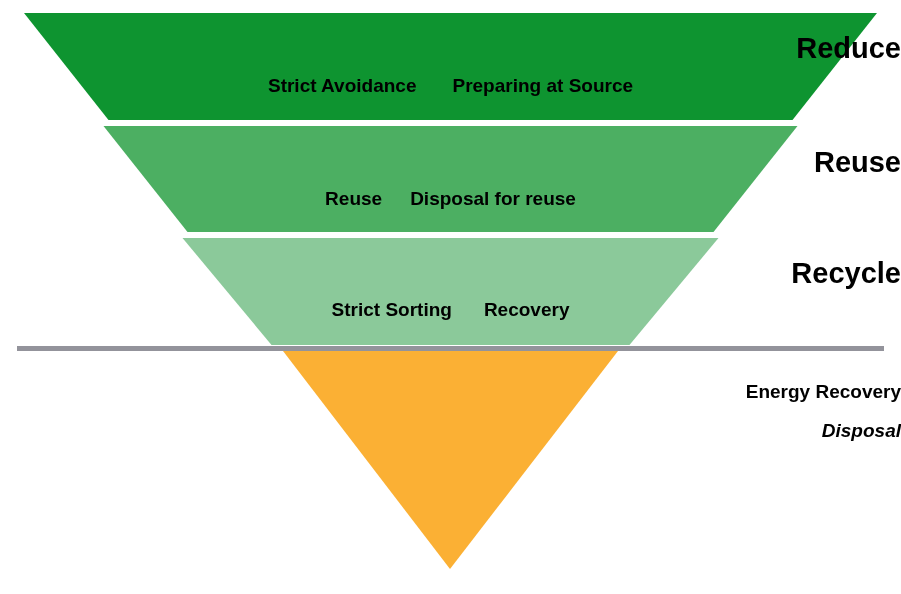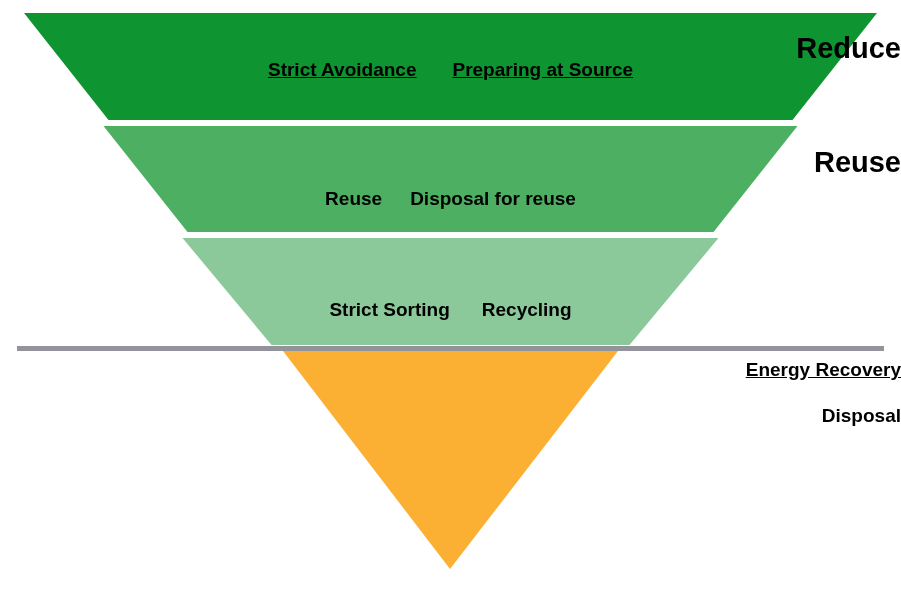--- a/index.html
+++ b/index.html
@@ -52,30 +52,30 @@
     justify-content: center;
     align-items: baseline;
   }
   .sub-item { white-space: nowrap; }
   .sub-gap-1 { width: 36px; }
   .sub-gap-2 { width: 28px; }
   .sub-gap-3 { width: 32px; }
 
   
   #t1-title { top: 34px; }
-  #t1-sub   { top: 60px; text-decoration: underline; }
+  #t1-sub   { top: 76px; }
   
   #t2-title { top: 148px; }
   #t2-sub   { top: 189px; }
   
   #t3-title { top: 259px; }
   #t3-sub   { top: 300px; }
   
-  #t4-line1 { top: 360px; text-decoration: underline; }
-  #t4-line2 { top: 406px; }
+  #t4-line1 { top: 382px; }
+  #t4-line2 { top: 421px; font-style: italic; }
 </style>
 </head>
 <body>
 
 <div id="canvas">
 
   <svg id="pyramid-svg" viewBox="0 0 901 594" xmlns="http://www.w3.org/2000/svg">
 
     <polygon points="24,13 877,13 792.5,120 108.5,120" fill="#0E9430"></polygon>
 
@@ -99,24 +99,25 @@
 
   <div class="band-text band-title" id="t2-title">Reuse</div>
   <div class="band-text band-sub" id="t2-sub">
     <div class="sub-row">
       <span class="sub-item">Reuse</span>
       <span class="sub-gap-2"></span>
       <span class="sub-item">Disposal for reuse</span>
     </div>
   </div>
 
+  <div class="band-text band-title" id="t3-title">Recycle</div>
   <div class="band-text band-sub" id="t3-sub">
     <div class="sub-row">
       <span class="sub-item">Strict Sorting</span>
       <span class="sub-gap-3"></span>
-      <span class="sub-item">Recycling</span>
+      <span class="sub-item">Recovery</span>
     </div>
   </div>
 
   <div class="band-text band-sub" id="t4-line1">Energy Recovery</div>
   <div class="band-text band-sub" id="t4-line2">Disposal</div>
 
 </div>
 
 </body></html>

